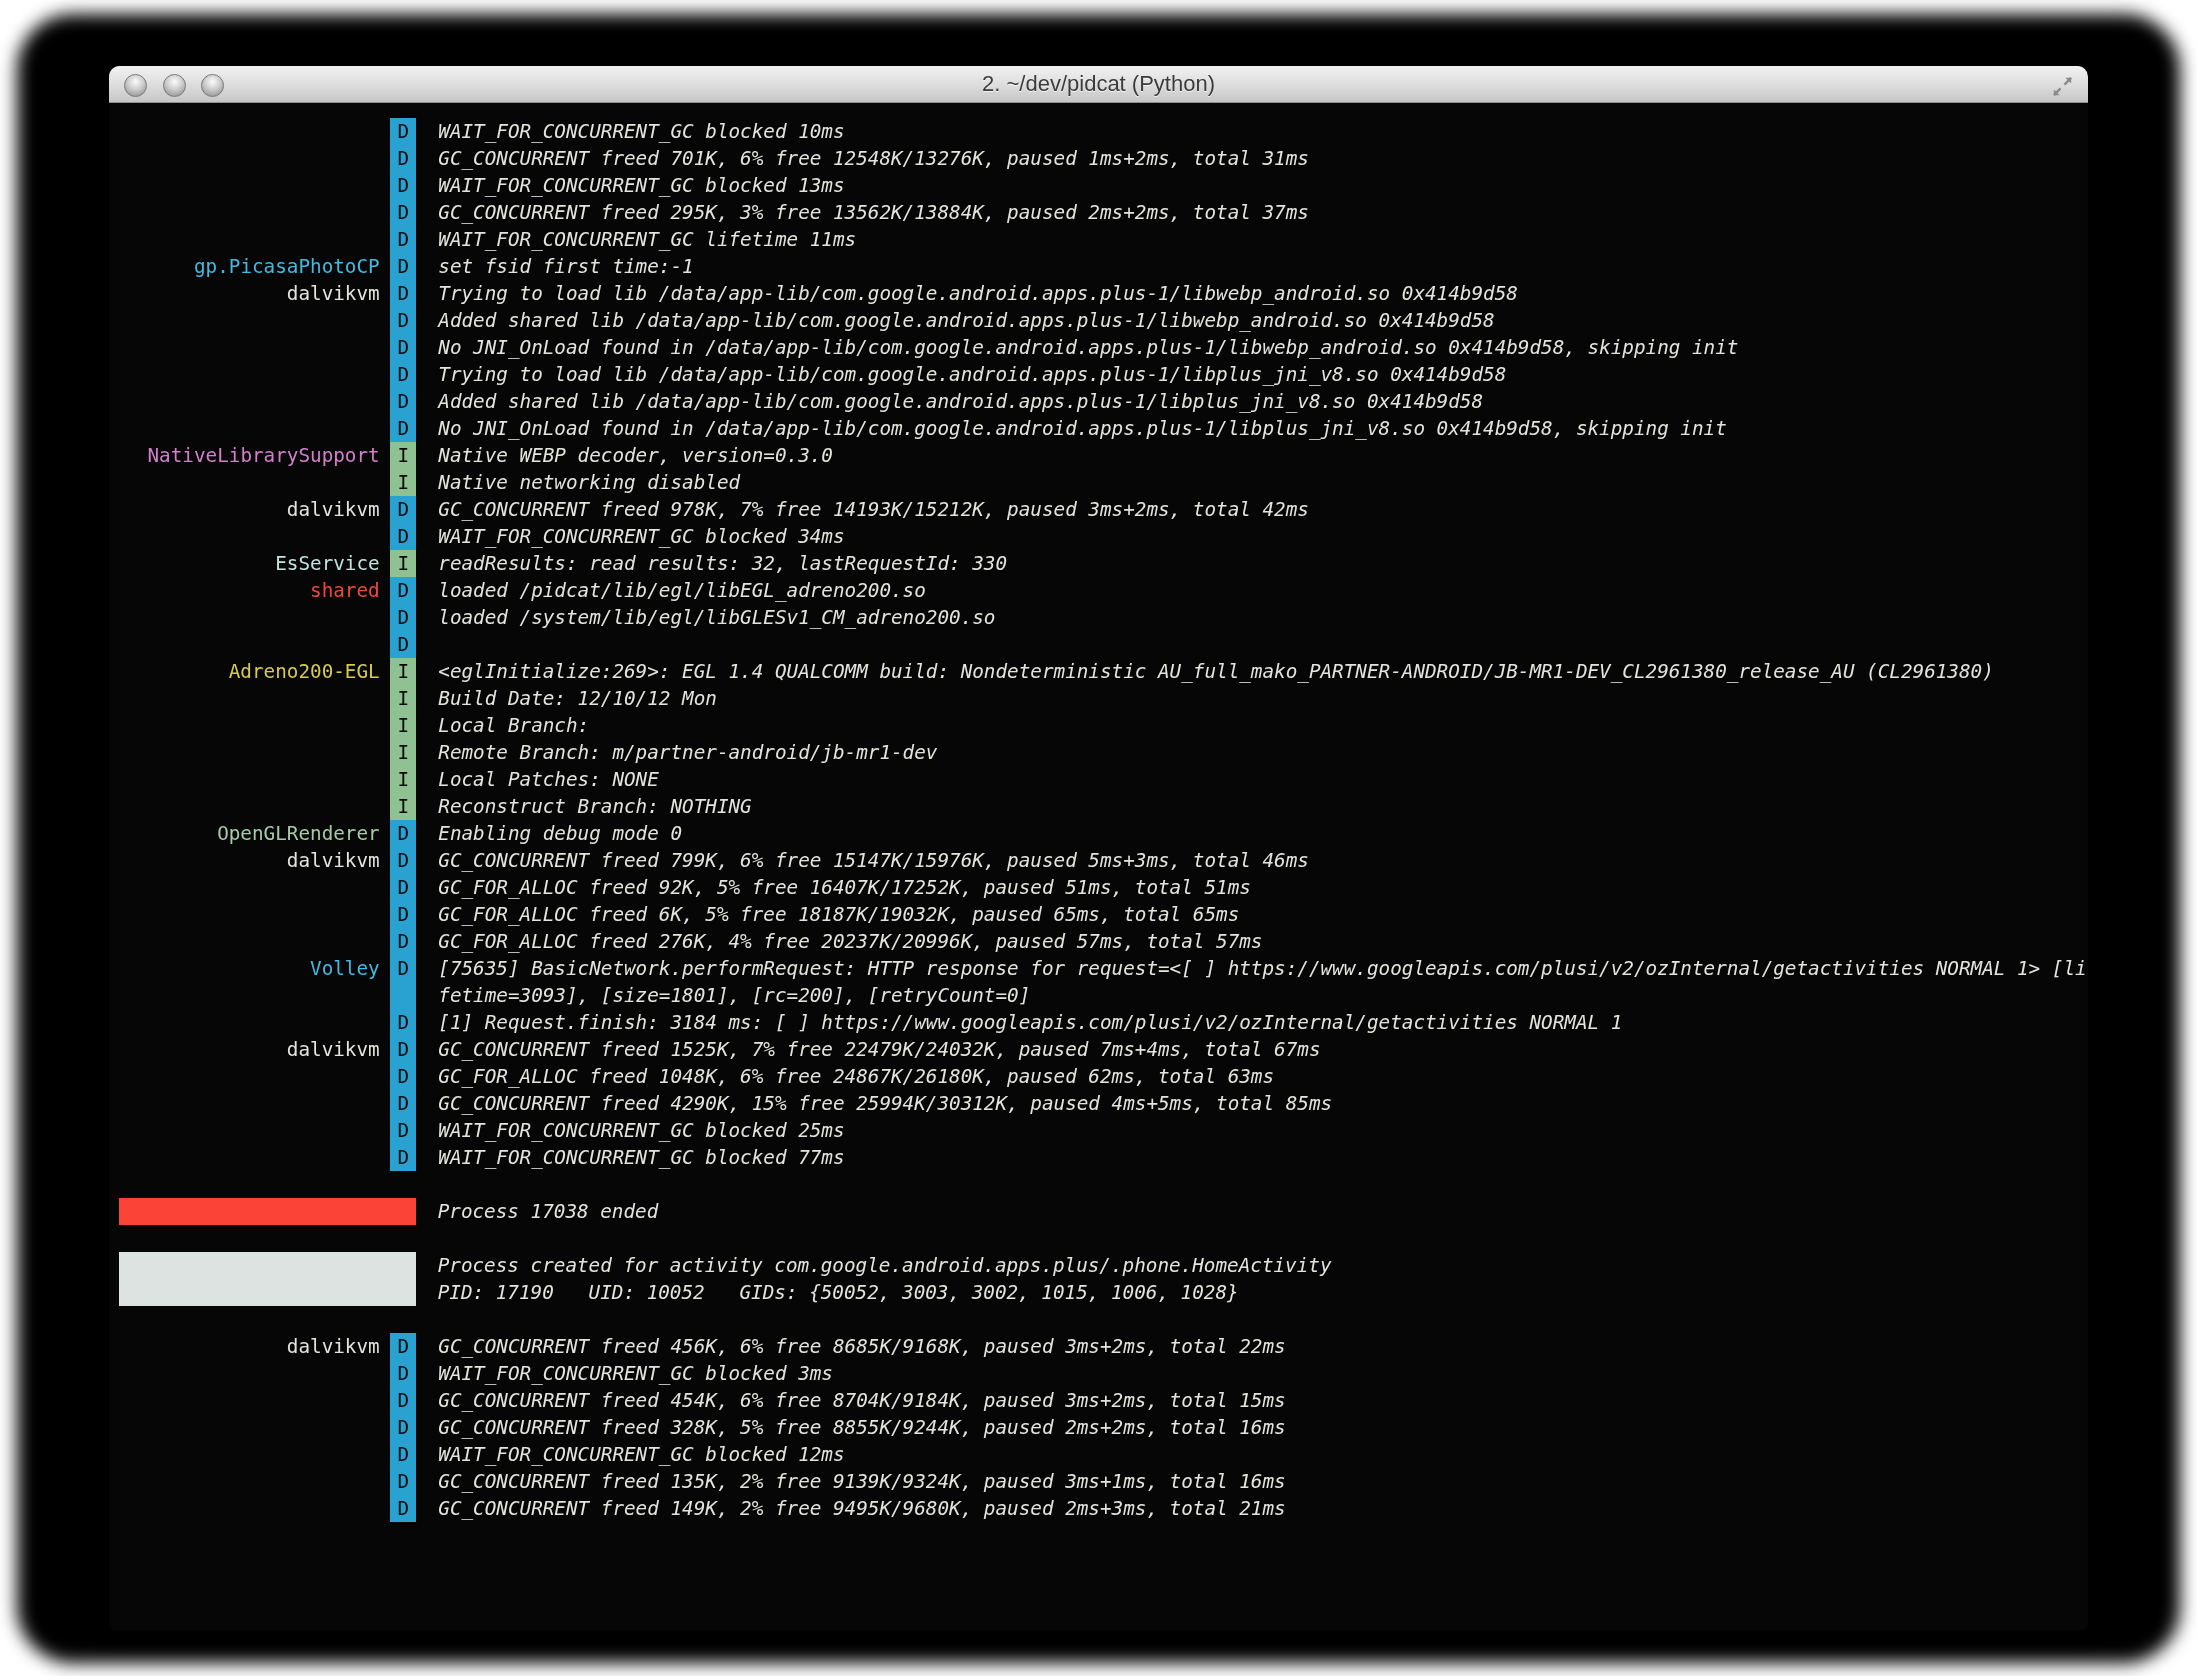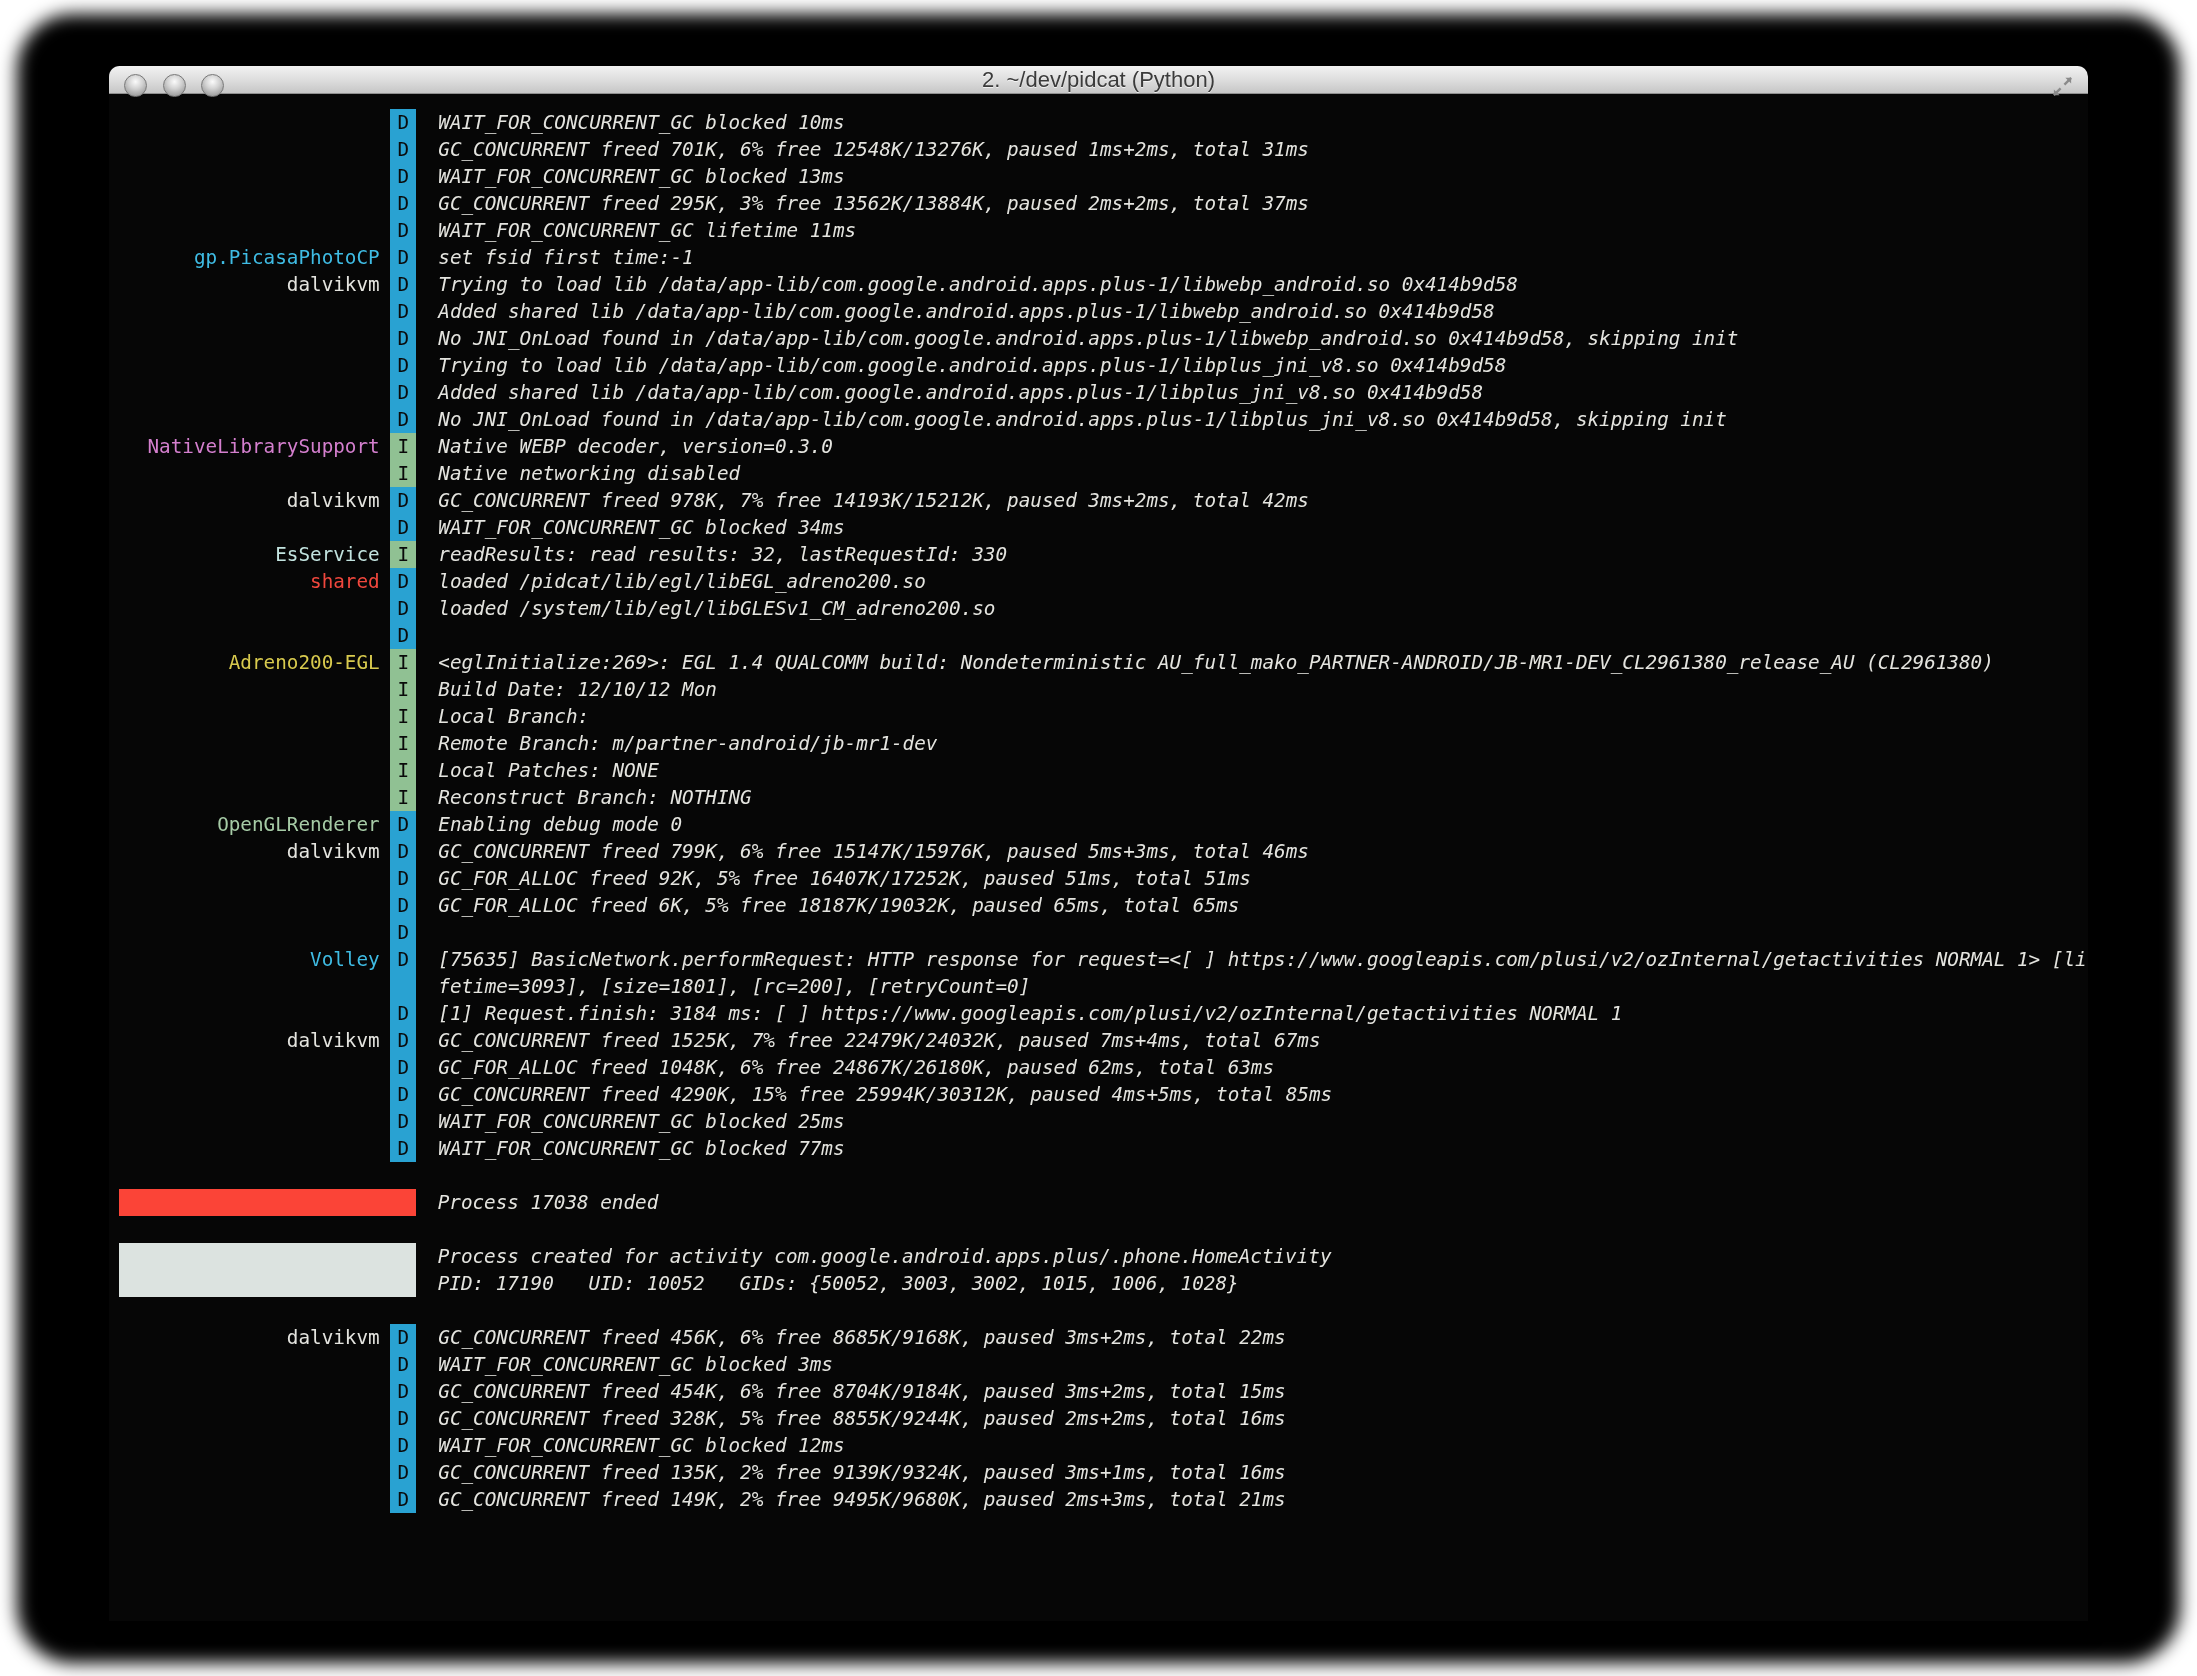--- a/index.html
+++ b/index.html
@@ -8,21 +8,21 @@
   .stage { position:relative; width:2198px; height:1676px; }
 
   
   .shadow-blob { position:absolute; left:17.4px; top:13.5px; width:2163px; height:1649px;
                  background:#000; border-radius:56px; filter:blur(8.7px); }
 
   .window { position:absolute; left:109px; top:66px; width:1979px; height:1566px;
             border-radius:10.6px; overflow:hidden;
             box-shadow:0 1.9px 17.4px rgba(0,0,0,0.85); }
 
-  .titlebar { position:relative; height:28px;
+  .titlebar { position:relative; height:37px;
               background:linear-gradient(#f2f2f2, #dcdcdc 55%, #c6c6c6);
               border-bottom:1px solid #8f8f8f;
               display:flex; align-items:center; justify-content:center; }
   .traffic { position:absolute; left:15.4px; top:7.7px; display:flex; gap:15.4px; }
   .light { width:23px; height:23px; border-radius:50%;
            background:radial-gradient(circle at 50% 32%, #fbfbfb, #d2d2d2 40%, #a9a9a9 72%, #8e8e8e);
            border:1px solid #787878; }
   .title { font-size:22px; color:#3b3b3b; text-shadow:0 1px 0 rgba(255,255,255,0.7); }
   .resize-btn { position:absolute; right:11.6px; top:6.8px; width:27px; height:27px;
                 display:flex; align-items:center; justify-content:center; }
@@ -218,20 +218,21 @@
           <span class="msg">GC_FOR_ALLOC freed 92K, 5% free 16407K/17252K, paused 51ms, total 51ms</span>
         </div>
         <div class="row">
           <span class="tag"></span>
           <span class="badge badge-D">D</span>
           <span class="msg">GC_FOR_ALLOC freed 6K, 5% free 18187K/19032K, paused 65ms, total 65ms</span>
         </div>
         <div class="row">
           <span class="tag"></span>
           <span class="badge badge-D">D</span>
+          <span class="msg">GC_FOR_ALLOC freed 276K, 4% free 20237K/20996K, paused 57ms, total 57ms</span>
         </div>
         <div class="row">
           <span class="tag" style="color: var(--tag-cyan);">Volley</span>
           <span class="badge badge-D">D</span>
           <span class="msg">[75635] BasicNetwork.performRequest: HTTP response for request=&lt;[ ] https://www.googleapis.com/plusi/v2/ozInternal/getactivities NORMAL 1&gt; [lifetime=3093], [size=1801], [rc=200], [retryCount=0]</span>
         </div>
         <div class="row">
           <span class="tag"></span>
           <span class="badge badge-D">D</span>
           <span class="msg">[1] Request.finish: 3184 ms: [ ] https://www.googleapis.com/plusi/v2/ozInternal/getactivities NORMAL 1</span>

